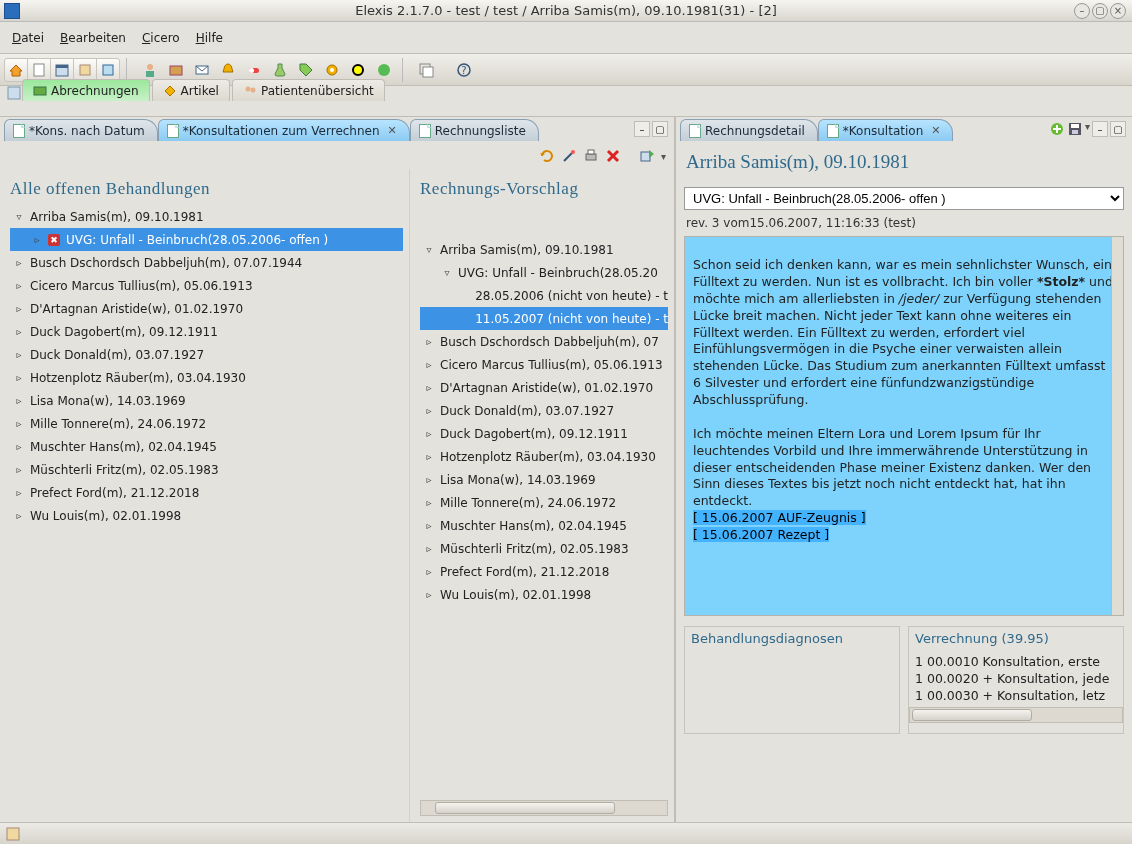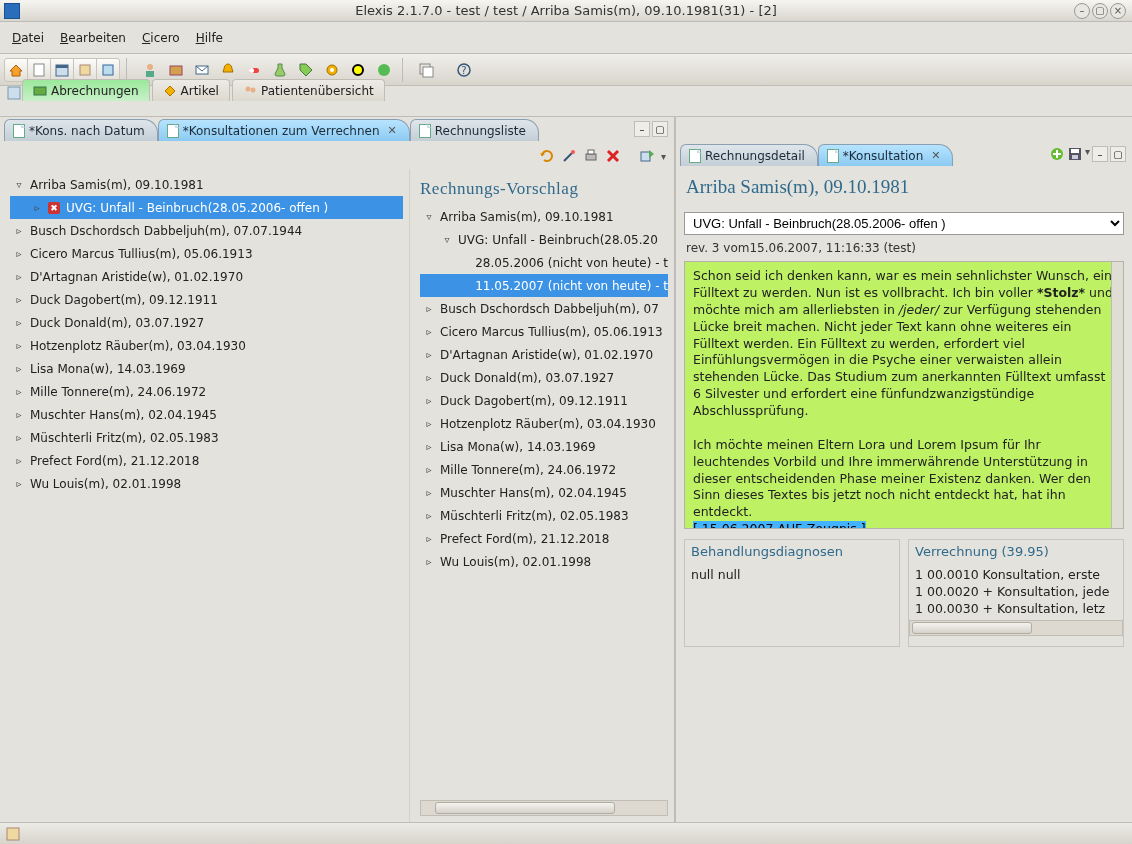--- a/index.html
+++ b/index.html
@@ -20,21 +20,21 @@
   .tool-btn-group .tool-btn { border-radius:0; margin-left:-1px;}
   .tool-btn-group .tool-btn:first-child{border-top-left-radius:3px;border-bottom-left-radius:3px;margin-left:0;}
   .tool-btn-group .tool-btn:last-child{border-top-right-radius:3px;border-bottom-right-radius:3px;}
   .tabrow { height:26px; background:#e4e2dd; display:flex; align-items:flex-end; padding:15px 4px; gap:0; border-bottom:1px solid #bfbdb6;}
   .tab { height:22px; padding:0 10px; display:flex; align-items:center; gap:4px; background:linear-gradient(to bottom,#edebe5,#ddd9d0); border:1px solid #bfbdb6; border-bottom:none; border-radius:4px 4px 0 0; margin-right:2px; font-size:12px;}
   .tab.active { background:linear-gradient(to bottom,#9be89b,#c8f0c8); }
   .tab-edge-btn { width:16px; height:16px; margin-left:2px; display:flex; align-items:center; justify-content:center;}
   .main { flex:1; display:flex; overflow:hidden; }
   .pane { display:flex; flex-direction:column; background:#e4e2dd; }
   .pane-left { width:676px; border-right:2px solid #bfbdb6; }
-  .pane-right { flex:1;margin-top:25px; }
+  .pane-right { flex:1; }
   .subtab-row { height:26px; display:flex; align-items:center; padding:0 4px; position:relative;}
   .subtab { height:22px; padding:0 12px 0 8px; display:flex; align-items:center; gap:4px; background:linear-gradient(to bottom,#dfe6eb,#c4ced6); border:1px solid #8aa0b2; border-bottom:none; border-radius:6px 14px 0 0; margin-right:0; font-size:12px; position:relative; color:#1a2a38;}
   .subtab.selected { background:linear-gradient(to bottom,#b7e4ff,#8ccaf2); z-index:2;}
   .subtab .doc-ico { width:12px; height:14px; background:#fff; border:1px solid #6a8; display:inline-block; position:relative;}
   .subtab .doc-ico::after { content:""; position:absolute; right:-1px; top:-1px; border-left:4px solid #cde; border-top:4px solid transparent;}
   .subtab .close { margin-left:4px; font-size:11px; color:#555;}
   .subtab-right-ctrls { position:absolute; right:6px; top:4px; display:flex; gap:2px;}
   .mini-btn { width:16px; height:16px; border:1px solid #bfbdb6; background:#efede7; display:flex; align-items:center; justify-content:center; font-size:10px;}
   .toolbar-inner { height:26px; display:flex; align-items:center; justify-content:flex-end; padding:0 8px; gap:6px;}
   .inner-body { display:flex; flex:1; overflow:hidden; }
@@ -51,21 +51,21 @@
   .err-ico { width:12px; height:12px; background:#c33; color:#fff; font-size:9px; display:flex; align-items:center; justify-content:center; border-radius:2px;}
   .scrollbar-h { height:16px; background:#ddd9d0; border:1px solid #c0bdb5; margin:4px 0 0 0; position:relative;}
   .scrollbar-h .thumb { position:absolute; left:30px; top:1px; height:12px; width:240px; background:linear-gradient(to bottom,#f5f3ee,#d5d2ca); border:1px solid #b0ada5; border-radius:3px;}
   .right-header { font-family: Georgia, serif; font-size:19px; color:#2f6a8c; padding:8px 10px; }
   .right-sub { background:linear-gradient(to bottom,#f2f0ea,#dedbd2); border:1px solid #c8c5bd; margin:0 8px; padding:4px 6px; font-size:13px;}
   .right-sub b{font-weight:bold;}
   .right-sub a{ color:#2a5db0; text-decoration:underline;}
   .select-row { margin:6px 8px 4px 8px; display:flex;}
   .select-row select { flex:1; font-size:13px; padding:2px 4px; background:#fff; border:1px solid #999;}
   .rev-line { margin:2px 10px; font-size:12px; color:#333;}
-  .text-box { margin:4px 8px; background:#bef264; border:1px solid #b5b2aa; height:268px; padding:6px 8px; font-size:12.5px; line-height:1.35; overflow:hidden; position:relative; }
+  .text-box { margin:4px 8px; background:#7dd3fc; border:1px solid #b5b2aa; height:380px; padding:20px 8px; font-size:12.5px; line-height:1.35; overflow:hidden; position:relative; }
   .text-box .highlight { background:#44b3ff; color:#000; display:inline;}
   .text-box .scroll-v { position:absolute; right:0; top:0; bottom:0; width:12px; background:#e0ddd5; border-left:1px solid #bbb;}
   .bottom-split { display:flex; gap:8px; margin:6px 8px 0 8px; flex:0 0 108px;}
   .bottom-box { flex:1; border:1px solid #c8c5bd; background:#e4e2dd; display:flex; flex-direction:column; overflow:hidden;}
   .bottom-box .hdr { padding:4px 6px; color:#2f6a8c; font-size:13px;}
   .bottom-box .body { padding:2px 6px; font-size:12.5px; overflow:hidden; white-space:nowrap;}
   .bottom-box .body div { margin:2px 0;}
   .statusbar { height:22px; background:linear-gradient(to bottom,#ecebe5,#d7d4cc); border-top:1px solid #bfbdb6; padding:2px 6px; display:flex; align-items:center;}
   .tiny-icon{width:14px;height:14px;display:inline-block;}  
   svg{display:block;}
@@ -277,20 +277,21 @@
             <rect x="2" y="4" width="9" height="9" fill="#cde" stroke="#468"></rect>
             <polygon points="10,2 15,6 10,10" fill="#5a5"></polygon>
           </svg>
         </span>
       <span style="font-size:10px;color:#555;">▾</span>
     </div>
 
     <div class="inner-body">
 
       <div class="panel">
+        <div class="panel-title">Alle offenen Behandlungen</div>
         <div class="tree" id="tree1">
             <div class="tree-row lvl1">
               <span class="tw">▿</span>
               <span>Arriba Samis(m), 09.10.1981</span>
             </div>
             <div class="tree-row lvl2 sel">
               <span class="tw">▹</span>
               <span class="err-ico">✖</span>
               <span>UVG: Unfall - Beinbruch(28.05.2006- offen )</span>
             </div>
@@ -338,21 +339,21 @@
               <span class="tw">▹</span>
               <span>Prefect Ford(m), 21.12.2018</span>
             </div>
             <div class="tree-row lvl1">
               <span class="tw">▹</span>
               <span>Wu Louis(m), 02.01.1998</span>
             </div>
           </div>
       </div>
 
-      <div class="panel" style="max-width:264px;">
+      <div class="panel" style="max-width:264px;gap:33px;">
         <div class="panel-title">Rechnungs-Vorschlag</div>
         <div class="tree" id="tree2" style="flex:1">
             <div class="tree-row lvl1">
               <span class="tw">▿</span>
               <span>Arriba Samis(m), 09.10.1981</span>
             </div>
             <div class="tree-row lvl2">
               <span class="tw">▿</span>
               <span>UVG: Unfall - Beinbruch(28.05.20</span>
             </div>
@@ -468,23 +469,20 @@
       <br><br>
       <span>Ich möchte meinen Eltern Lora und Lorem Ipsum für Ihr leuchtendes Vorbild und Ihre immerwährende Unterstützung in dieser entscheidenden Phase meiner Existenz danken. Wer den Sinn dieses Textes bis jetzt noch nicht entdeckt hat, hat ihn entdeckt.</span><br>
       <span class="highlight">[ 15.06.2007 AUF-Zeugnis ]</span><br>
       <span class="highlight">[ 15.06.2007 Rezept ]</span>
       <div class="scroll-v"></div>
     </div>
 
     <div class="bottom-split">
       <div class="bottom-box">
         <div class="hdr">Behandlungsdiagnosen</div>
-        <div class="body">
-            <div>null null</div>
-          </div>
       </div>
       <div class="bottom-box">
         <div class="hdr">Verrechnung (39.95)</div>
         <div class="body" id="verr-list">
             <div>1 00.0010 Konsultation, erste</div>
             <div>1 00.0020 + Konsultation, jede</div>
             <div>1 00.0030 + Konsultation, letz</div>
           </div>
         <div class="scrollbar-h" style="margin:0">
             <div class="thumb" style="left:2px;width:120px"></div>

